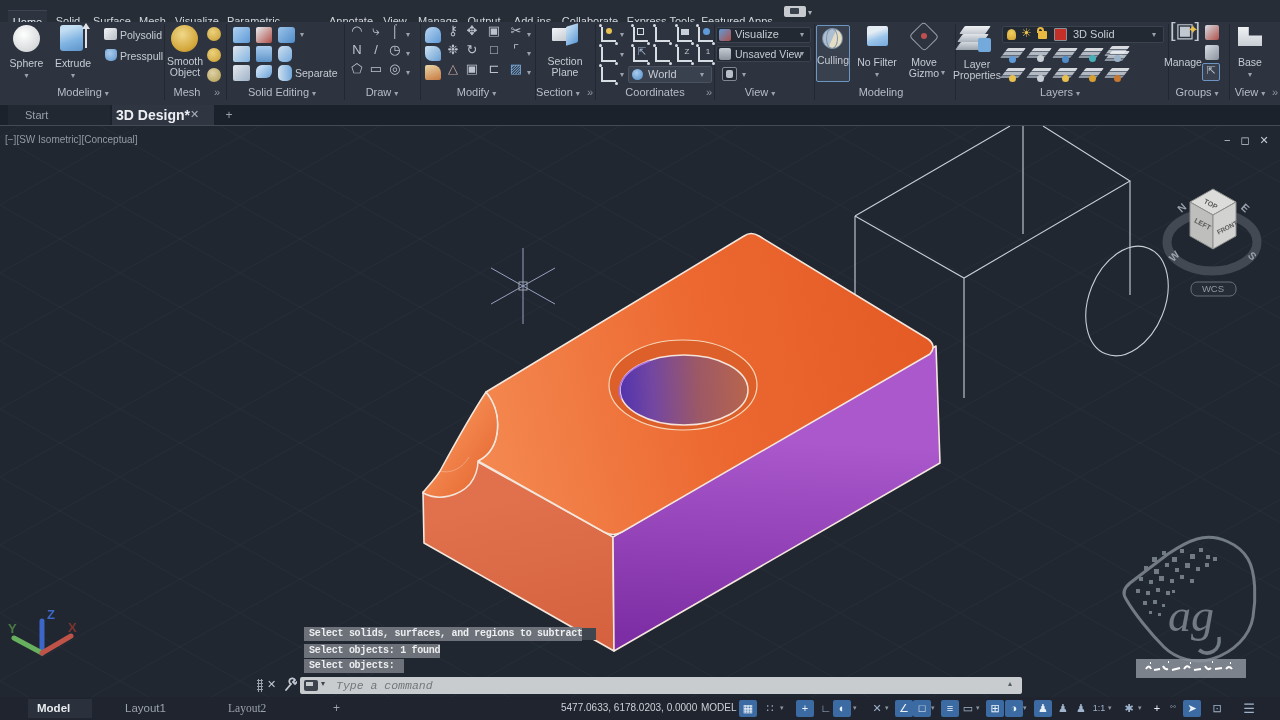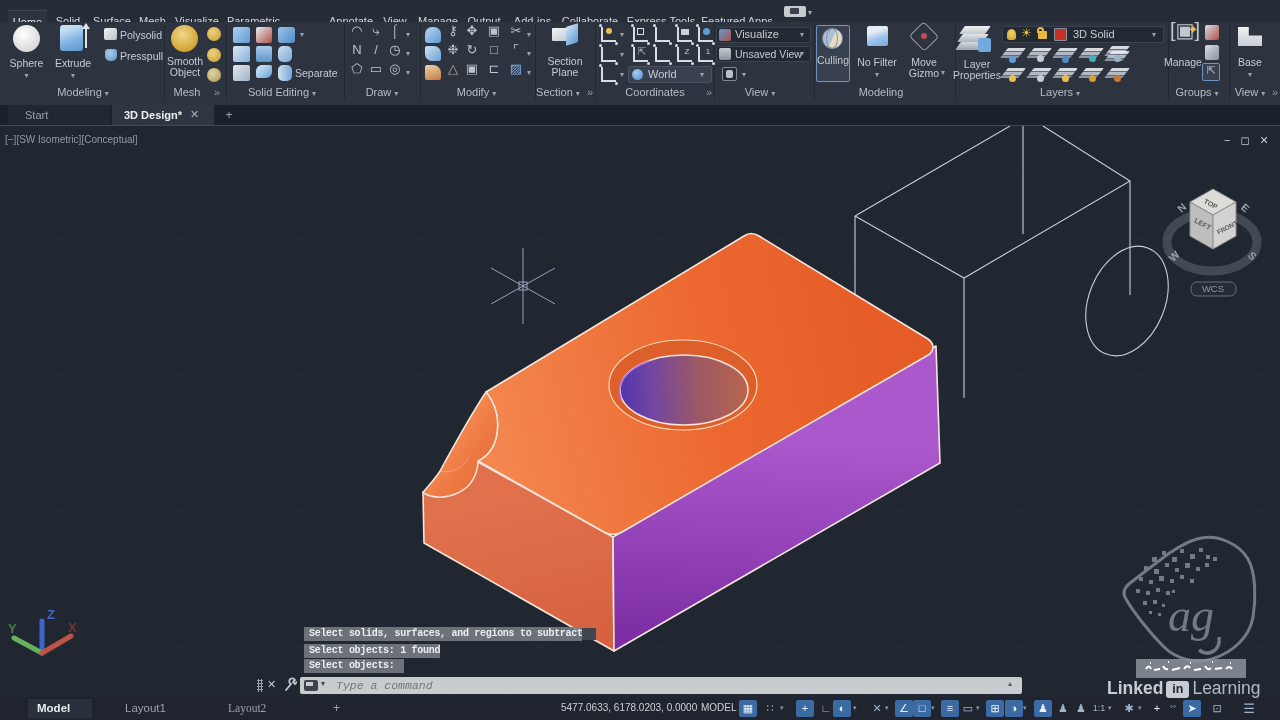--- a/index.html
+++ b/index.html
@@ -231,21 +231,21 @@
 <div class="plabel" style="left:1160px;width:74px;">Groups <span class="dn">▾</span></div>
 
 <div class="ic" style="left:1238px;top:5px;width:24px;height:19px;background:linear-gradient(180deg,#f0f2f4,#c8ced4);clip-path:polygon(0 0,45% 0,45% 45%,100% 45%,100% 100%,0 100%);"></div>
 <div class="blab" style="left:1228px;top:35px;width:44px;">Base<br><span class="dn">▾</span></div>
 <div class="plabel" style="left:1222px;width:56px;">View <span class="dn">▾</span></div>
 <div class="plabel" style="left:1268px;width:14px;color:#8e96a0;">»</div>
 </div>
 <div id="filetabs">
 <div style="position:absolute;left:8px;top:0;width:102px;height:20px;background:#222831;color:#99a1ab;font-size:11px;line-height:20px;text-align:left;padding-left:17px;">Start</div>
 <div style="position:absolute;left:112px;top:0;width:102px;height:20px;background:#2f3642;"></div>
-    <div style="position:absolute;left:114px;top:0;width:78px;height:20px;color:#eceef1;font-size:11px;font-weight:bold;line-height:20px;text-align:center;">3D Design*</div>
+    <div style="position:absolute;left:114px;top:0;width:78px;height:20px;color:#eceef1;font-size:14px;font-weight:bold;line-height:20px;text-align:center;">3D Design*</div>
 <div style="position:absolute;left:190px;top:0;height:20px;line-height:19px;color:#aab1ba;font-size:11px;">✕</div>
 <div style="position:absolute;left:221px;top:0;width:16px;height:20px;color:#9aa2ac;font-size:12px;line-height:20px;text-align:center;">+</div>
 </div>
 <div id="viewport">
 <svg width="1280" height="572" viewBox="0 125 1280 572">
 <defs>
 <linearGradient id="topg" gradientUnits="userSpaceOnUse" x1="486" y1="430" x2="940" y2="340">
 <stop offset="0" stop-color="#f3874f"></stop>
           <stop offset="0.5" stop-color="#ec6830"></stop>
           <stop offset="1" stop-color="#e45a24"></stop>
@@ -427,16 +427,13 @@
 <div class="sb" style="left:1072px;">♟</div>
 <div class="sb" style="left:1090px;font-size:9px;">1:1</div>
 <div class="sbv" style="left:1108px;">▾</div>
 <div class="sb" style="left:1120px;">✱</div>
 <div class="sbv" style="left:1138px;">▾</div>
 <div class="sb" style="left:1148px;color:#e8eef4;">+</div>
 <div class="sb" style="left:1164px;font-size:8px;">°°</div>
 <div class="sb sbp" style="left:1183px;">➤</div>
 <div class="sb" style="left:1208px;">⊡</div>
 <div class="sb" style="left:1240px;font-size:13px;">☰</div>
-<div id="lnk">
-<span style="color:#c8ccd2;font-weight:bold;font-size:17.5px;">Linked</span><span style="display:inline-block;width:23px;height:17px;background:#c8ccd2;border-radius:3px;color:#20262e;font-weight:bold;font-size:12.5px;text-align:center;line-height:17px;margin:0 3px 0 3px;vertical-align:1px;">in</span><span style="color:#b4bac2;font-size:17.5px;">Learning</span>
-</div>
 </div>
 
 </body></html>

